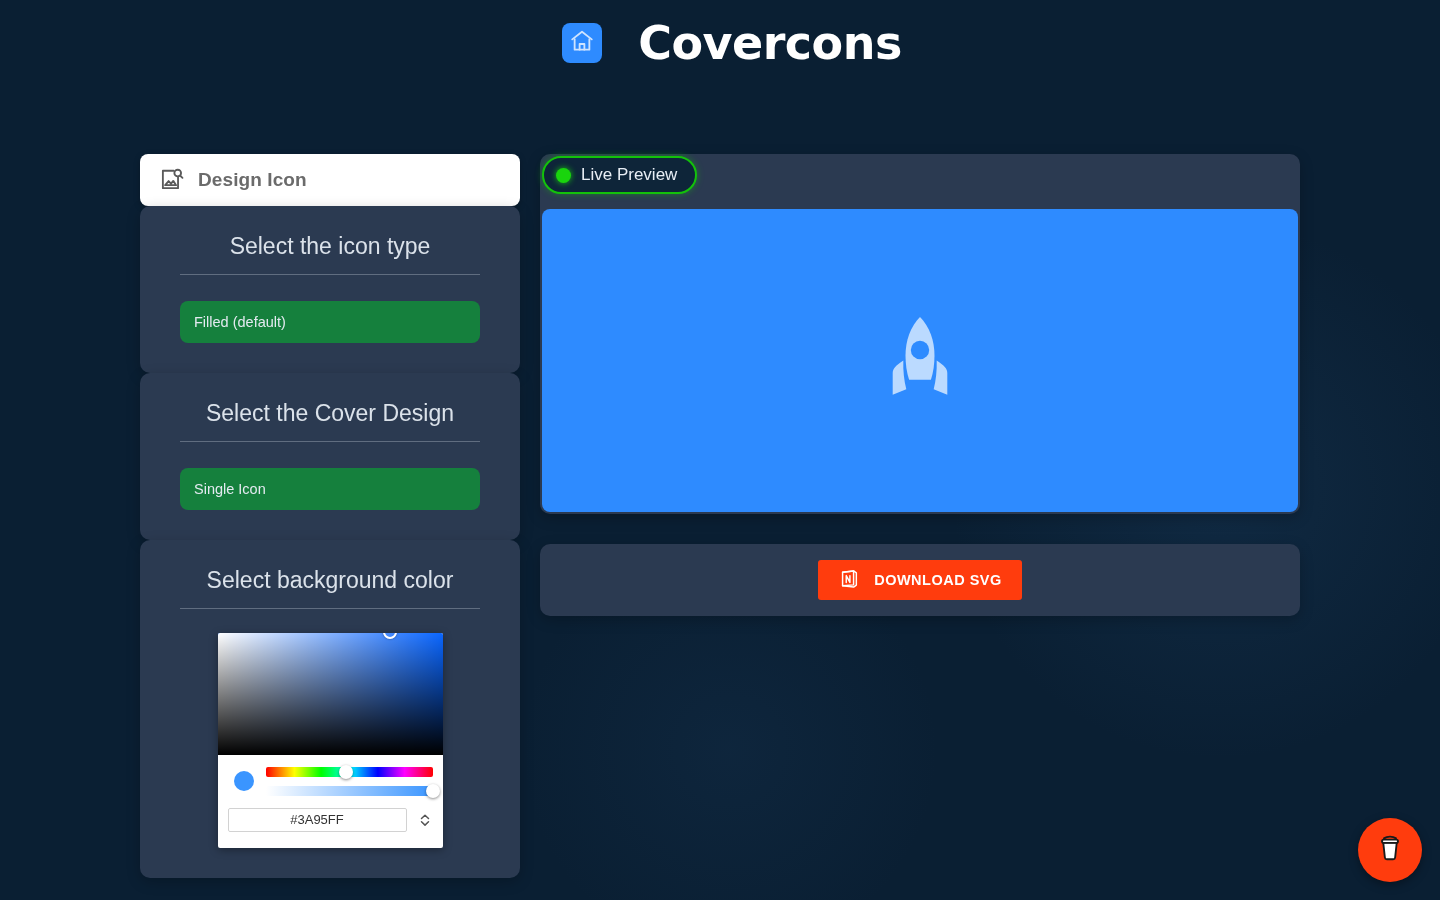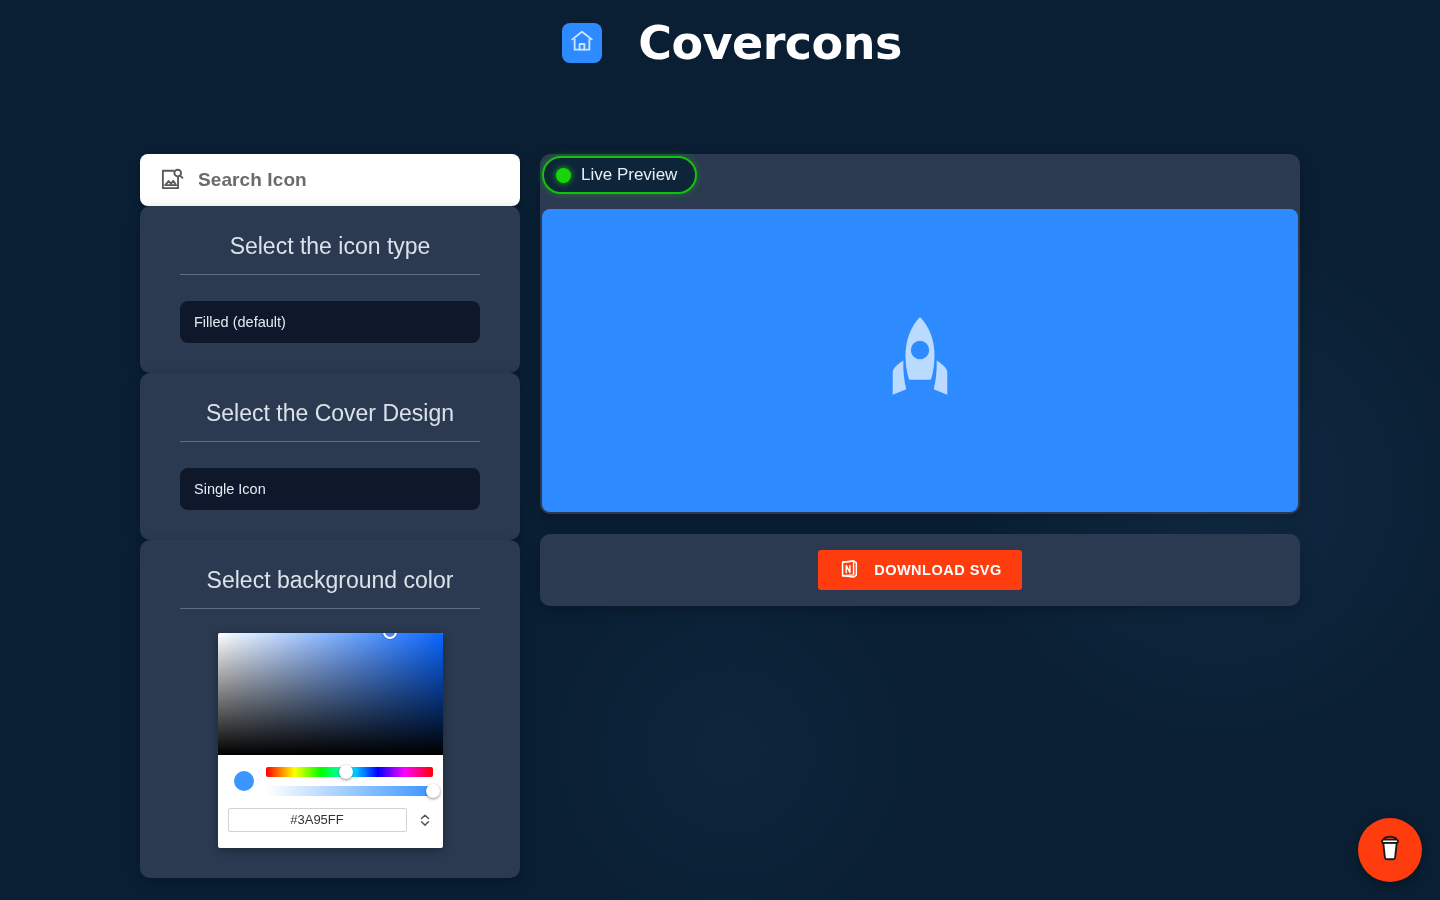--- a/index.html
+++ b/index.html
@@ -109,21 +109,21 @@
     font-weight: 400;
     color: #dbe2ea;
     text-align: center;
     padding-bottom: 12px;
     border-bottom: 1px solid rgba(220,228,238,0.30);
     line-height: 1.3;
   }
   .select-field {
     margin-top: 26px;
     height: 42px;
-    background: #0f172a;
+    background: #15803d;
     border-radius: 8px;
     display: flex;
     align-items: center;
     padding: 0 14px;
     font-size: 14.5px;
     color: #e4eaf1;
     cursor: pointer;
   }
 
   
@@ -252,21 +252,21 @@
     height: 303px;
     border-radius: 8px;
     background: #2e8bff;
     display: flex;
     align-items: center;
     justify-content: center;
   }
 
   
   .download-card {
-    margin-top: 20px;
+    margin-top: 30px;
     background: #2b3a51;
     border-radius: 10px;
     height: 72px;
     display: flex;
     align-items: center;
     justify-content: center;
     gap: 28px;
     box-shadow: 0 4px 14px rgba(0,0,0,0.22);
   }
   .dl-button {
@@ -324,21 +324,21 @@
 
   <div class="search-box">
     <span class="search-icon">
       <svg width="26" height="26" viewBox="0 0 24 24" fill="none" stroke="#5a5a5a" stroke-width="1.7" stroke-linecap="round" stroke-linejoin="round">
         <path d="M14.5 3.5H4.5v16h14v-10"></path>
         <path d="M6.6 16.8l3.2-3.8 2.2 2.4 2.1-2.6 2.6 4z"></path>
         <circle cx="18.2" cy="5.6" r="3.1"></circle>
         <path d="M20.6 8.1 22.6 10"></path>
       </svg>
     </span>
-    <span class="search-placeholder">Search Icon</span>
+    <span class="search-placeholder">Design Icon</span>
   </div>
 
   <div class="panel">
     <div class="panel-title">Select the icon type</div>
     <div class="select-field">
       <span>Filled (default)</span>
     </div>
   </div>
 
   <div class="panel">

